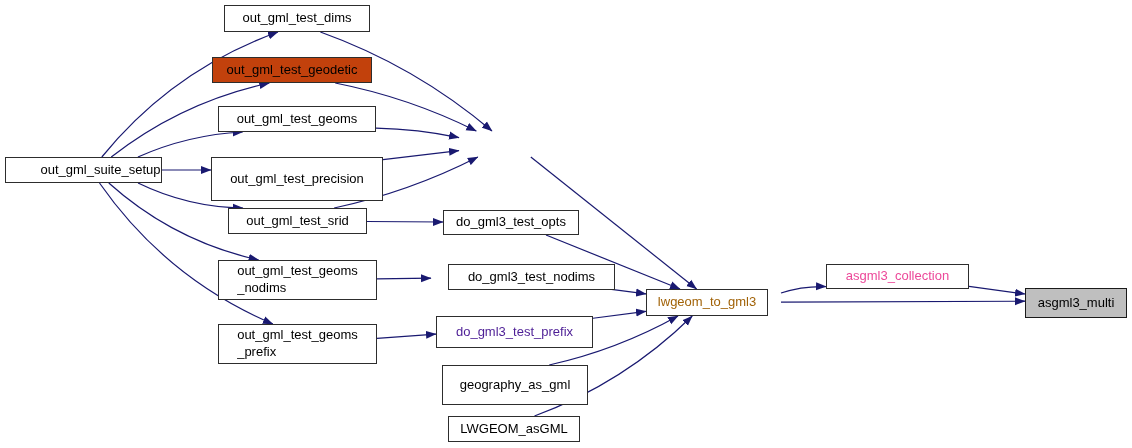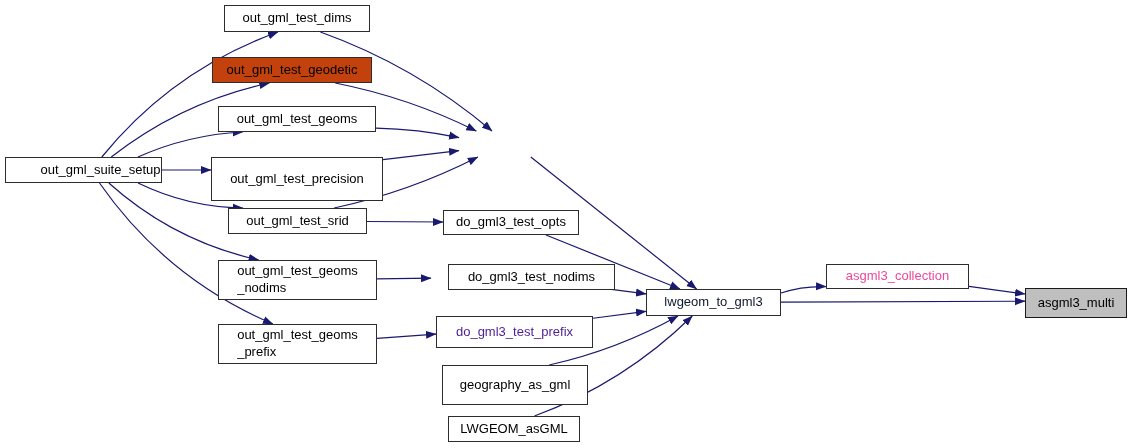--- a/index.html
+++ b/index.html
@@ -89,16 +89,16 @@
     <div class="node" style="left: 228px; top: 208px; width: 139px; height: 26px; border-color: rgb(45, 45, 45); background: rgb(255, 255, 255); color: rgb(0, 0, 0);">out_gml_test_srid</div>
     <div class="node" style="left: 218px; top: 260px; width: 159px; height: 40px; border-color: rgb(45, 45, 45); background: rgb(255, 255, 255); color: rgb(0, 0, 0);">out_gml_test_geoms
 _nodims</div>
     <div class="node" style="left: 218px; top: 324px; width: 159px; height: 40px; border-color: rgb(45, 45, 45); background: rgb(255, 255, 255); color: rgb(0, 0, 0);">out_gml_test_geoms
 _prefix</div>
     <div class="node" style="left: 443px; top: 210px; width: 136px; height: 25px; border-color: rgb(45, 45, 45); background: rgb(255, 255, 255); color: rgb(0, 0, 0);">do_gml3_test_opts</div>
     <div class="node" style="left: 431px; top: 264px; width: 167px; height: 26px; border-color: rgb(45, 45, 45); background: rgb(255, 255, 255); color: rgb(0, 0, 0); margin-left: 17px;">do_gml3_test_nodims</div>
     <div class="node" style="left: 436px; top: 316px; width: 157px; height: 32px; border-color: rgb(45, 45, 45); background: rgb(255, 255, 255); color: #4c1d95;">do_gml3_test_prefix</div>
     <div class="node" style="left: 442px; top: 365px; width: 146px; height: 40px; border-color: rgb(45, 45, 45); background: rgb(255, 255, 255); color: rgb(0, 0, 0);">geography_as_gml</div>
     <div class="node" style="left: 448px; top: 416px; width: 132px; height: 26px; border-color: rgb(45, 45, 45); background: rgb(255, 255, 255); color: rgb(0, 0, 0);">LWGEOM_asGML</div>
-    <div class="node" style="left: 646px; top: 289px; width: 135px; height: 27px; border-color: rgb(45, 45, 45); background: rgb(255, 255, 255); color: #0f172a;">lwgeom_to_gml3</div>
+    <div class="node" style="left: 646px; top: 289px; width: 122px; height: 27px; border-color: rgb(45, 45, 45); background: rgb(255, 255, 255); color: #a16207;">lwgeom_to_gml3</div>
     <div class="node" style="left: 826px; top: 264px; width: 143px; height: 25px; border-color: rgb(45, 45, 45); background: rgb(255, 255, 255); color: #ec4899;">asgml3_collection</div>
     <div class="node highlight" style="left: 1025px; top: 288px; width: 102px; height: 30px; border-color: rgb(26, 26, 26); background: rgb(191, 191, 191); color: rgb(0, 0, 0);">asgml3_multi</div>
   </div>
 
 </body></html>

